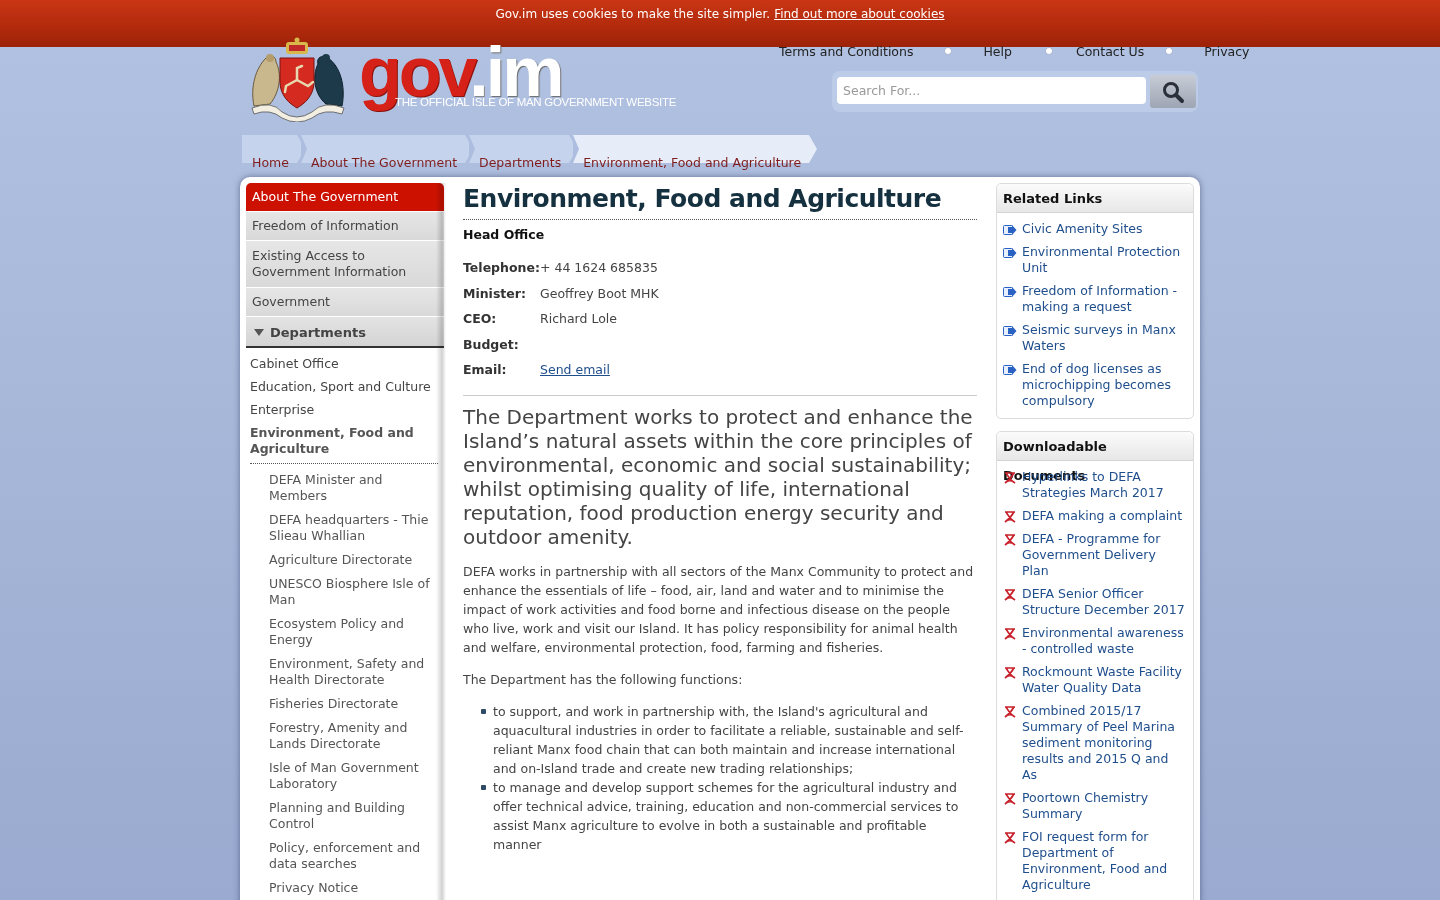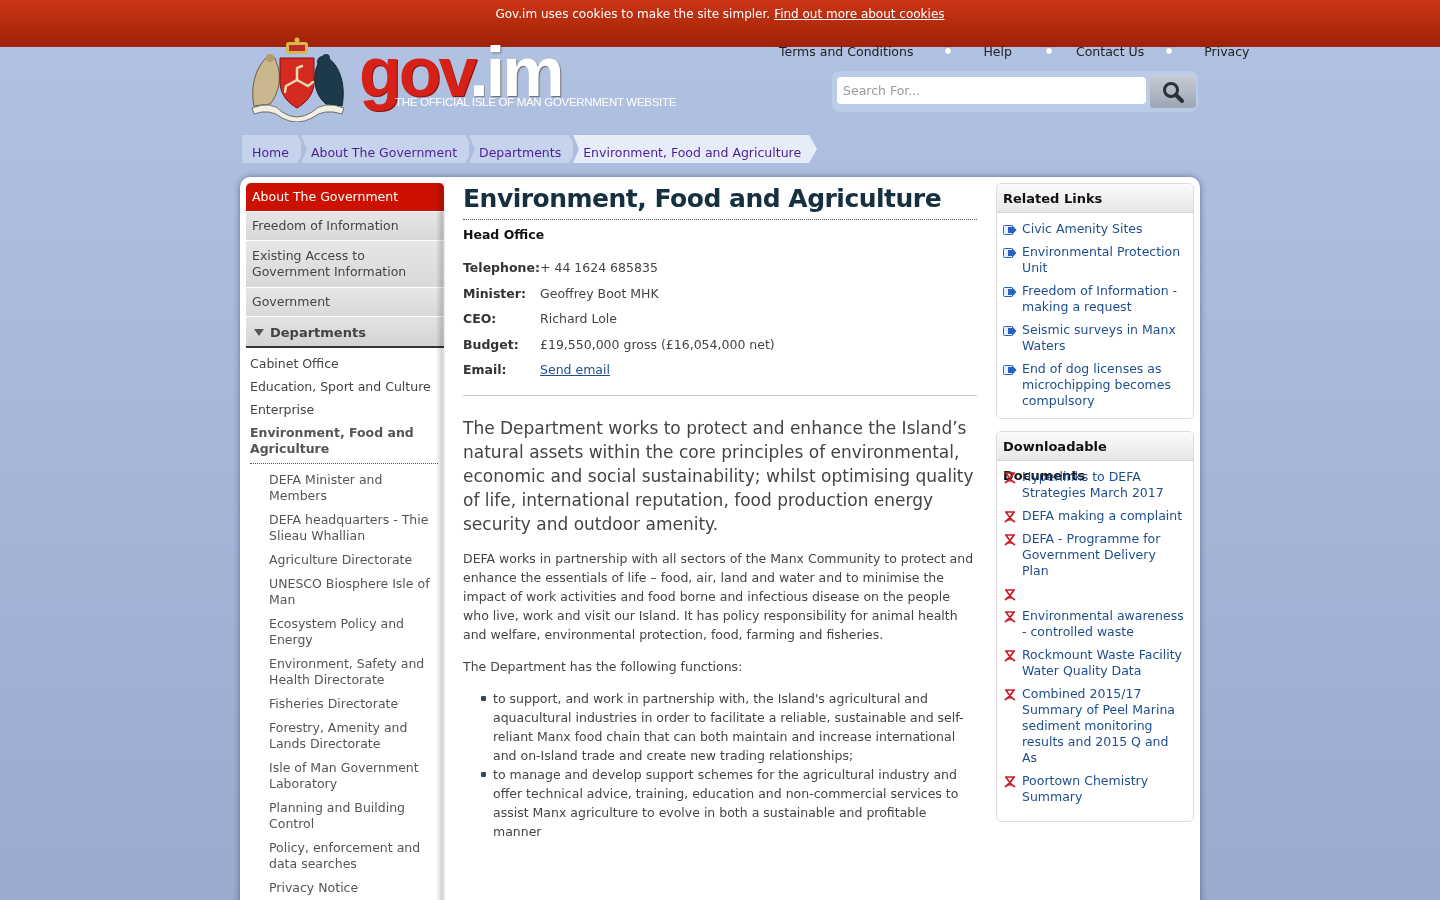--- a/index.html
+++ b/index.html
@@ -61,22 +61,22 @@
   .search-btn {
     position: absolute; left: 318px; top: 4px; width: 46px; height: 33px;
     border-radius: 3px; border: none;
     background: linear-gradient(180deg, #c7ccd6 0%, #9ea5b3 100%);
     display: flex; align-items: center; justify-content: center;
   }
 
   
   .breadcrumb { position: absolute; left: 242px; top: 135px; height: 28px; display: flex; }
   .crumb {
-    position: relative; height: 28px; line-height: 28px; font-size: 12.5px; color: #4c1d95;
-    background: #c6d3ec; padding: 4px 8px 0 10px; margin-right: 4px;
+    position: relative; height: 28px; line-height: 28px; font-size: 12.5px; color: #7f1d1d;
+    background: #c6d3ec; padding: 14px 8px 0 10px; margin-right: 4px;
   }
   .crumb::after {
     content: ""; position: absolute; right: -8px; top: 0;
     border-top: 14px solid transparent; border-bottom: 14px solid transparent;
     border-left: 8px solid #c6d3ec;
   }
   .crumb::before {
     content: ""; position: absolute; left: 0; top: 0;
     border-top: 14px solid transparent; border-bottom: 14px solid transparent;
     border-left: 6px solid #adbde0;
@@ -131,21 +131,21 @@
     letter-spacing: -0.5px; line-height: 32px; padding-bottom: 4px; border-bottom: 1px dotted #555;
   }
   .head-office { font-weight: bold; color: #111; font-size: 12.5px; margin-top: 7px; line-height: 16px; }
   .addr-line { font-size: 12.5px; color: #444; line-height: 19px; }
   .info-table { margin-top: 12px; }
   .info-row { display: flex; font-size: 12.5px; line-height: 25.5px; }
   .info-label { width: 77px; font-weight: bold; color: #333; }
   .info-val { color: #444; }
   .info-val a { color: #1f4e8c; text-decoration: underline; }
   .hr { border-top: 1px solid #ccc; margin-top: 12px; }
-  .lead { font-size: 17px; line-height: 24px; color: #444; margin-top: 20px; }
+  .lead { font-size: 20px; line-height: 24px; color: #444; margin-top: 9px; }
   .para { font-size: 12.5px; line-height: 19px; color: #444; margin-top: 13px; }
   .bullets { margin-top: 13px; padding-left: 18px; }
   .bullets li { list-style: none; position: relative; padding-left: 12px; font-size: 12.5px; line-height: 19px; color: #444; }
   .bullets li::before {
     content: ""; position: absolute; left: 0; top: 7px; width: 5px; height: 5px; background: #2d4b66; border-radius: 1px;
   }
 
   
   .right { position: absolute; left: 756px; top: 6px; width: 198px; }
   .box { border: 1px solid #dcdcdc; border-radius: 5px; margin-bottom: 12px; background: #fff; }
@@ -264,21 +264,20 @@
       <div class="info-row">
         <span class="info-label">Minister:</span>
         <span class="info-val">Geoffrey Boot MHK</span>
       </div>
       <div class="info-row">
         <span class="info-label">CEO:</span>
         <span class="info-val">Richard Lole</span>
       </div>
       <div class="info-row">
         <span class="info-label">Budget:</span>
-        <span class="info-val">£19,550,000 gross (£16,054,000 net)</span>
       </div>
       <div class="info-row">
         <span class="info-label">Email:</span>
         <span class="info-val"><a href="#">Send email</a></span>
       </div>
     </div>
     <div class="hr"></div>
     <p class="lead">The Department works to protect and enhance the Island’s natural assets within the core principles of environmental, economic and social sustainability; whilst optimising quality of life, international reputation, food production energy security and outdoor amenity.</p>
     <p class="para">DEFA works in partnership with all sectors of the Manx Community to protect and enhance the essentials of life – food, air, land and water and to minimise the impact of work activities and food borne and infectious disease on the people who live, work and visit our Island.  It has policy responsibility for animal health and welfare, environmental protection, food, farming and fisheries.</p>
     <p class="para">The Department has the following functions:</p>
@@ -349,20 +348,21 @@
         <div class="rl-item">
           <svg class="rl-icon" viewBox="0 0 14 12">
               <path d="M2 1 H12 M3 1 C6 6 8 9 12 11 M11 1 C8 6 5 9 2 11 M2 11 C4 8 10 8 12 11" fill="none" stroke="#c8202a" stroke-width="1.6"></path>
             </svg>
           <a href="#">DEFA - Programme for Government Delivery Plan</a>
         </div>
         <div class="rl-item">
           <svg class="rl-icon" viewBox="0 0 14 12">
               <path d="M2 1 H12 M3 1 C6 6 8 9 12 11 M11 1 C8 6 5 9 2 11 M2 11 C4 8 10 8 12 11" fill="none" stroke="#c8202a" stroke-width="1.6"></path>
             </svg>
+          <a href="#">DEFA Senior Officer Structure December 2017</a>
         </div>
         <div class="rl-item">
           <svg class="rl-icon" viewBox="0 0 14 12">
               <path d="M2 1 H12 M3 1 C6 6 8 9 12 11 M11 1 C8 6 5 9 2 11 M2 11 C4 8 10 8 12 11" fill="none" stroke="#c8202a" stroke-width="1.6"></path>
             </svg>
           <a href="#">Environmental awareness - controlled waste</a>
         </div>
         <div class="rl-item">
           <svg class="rl-icon" viewBox="0 0 14 12">
               <path d="M2 1 H12 M3 1 C6 6 8 9 12 11 M11 1 C8 6 5 9 2 11 M2 11 C4 8 10 8 12 11" fill="none" stroke="#c8202a" stroke-width="1.6"></path>
@@ -373,20 +373,26 @@
           <svg class="rl-icon" viewBox="0 0 14 12">
               <path d="M2 1 H12 M3 1 C6 6 8 9 12 11 M11 1 C8 6 5 9 2 11 M2 11 C4 8 10 8 12 11" fill="none" stroke="#c8202a" stroke-width="1.6"></path>
             </svg>
           <a href="#">Combined 2015/17 Summary of Peel Marina sediment monitoring results and 2015 Q and As</a>
         </div>
         <div class="rl-item">
           <svg class="rl-icon" viewBox="0 0 14 12">
               <path d="M2 1 H12 M3 1 C6 6 8 9 12 11 M11 1 C8 6 5 9 2 11 M2 11 C4 8 10 8 12 11" fill="none" stroke="#c8202a" stroke-width="1.6"></path>
             </svg>
           <a href="#">Poortown Chemistry Summary</a>
+        </div>
+        <div class="rl-item">
+          <svg class="rl-icon" viewBox="0 0 14 12">
+              <path d="M2 1 H12 M3 1 C6 6 8 9 12 11 M11 1 C8 6 5 9 2 11 M2 11 C4 8 10 8 12 11" fill="none" stroke="#c8202a" stroke-width="1.6"></path>
+            </svg>
+          <a href="#">FOI request form for Department of Environment, Food and Agriculture</a>
         </div>
         <div class="rl-item">
           
           
         </div>
       </div>
     </div>
 
   </div>
 </div>

